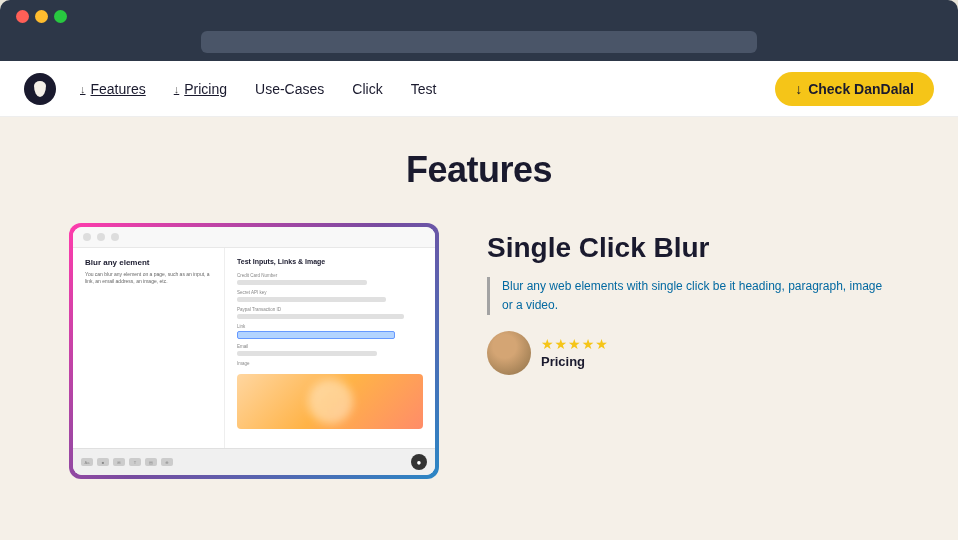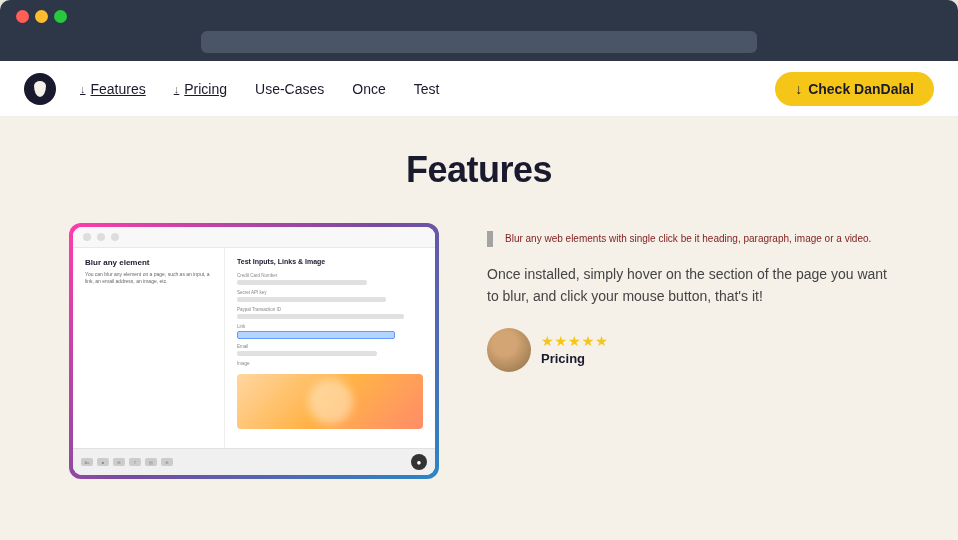--- a/index.html
+++ b/index.html
@@ -311,25 +311,25 @@
 
     .feature-title {
       font-size: 28px;
       font-weight: 700;
       color: #1a1a2e;
       margin-bottom: 12px;
       line-height: 1.2;
     }
 
     .feature-desc {
-      font-size: 10px;
-      color: #7f1d1d;
+      font-size: 12px;
+      color: #0369a1;
       line-height: 1.6;
       margin-bottom: 16px;
-      border-left: 6px solid #a3a3a3;
+      border-left: 3px solid #a3a3a3;
       padding-left: 12px;
     }
 
     .feature-desc2 {
       font-size: 14px;
       color: #444;
       line-height: 1.6;
       margin-bottom: 20px;
     }
 
@@ -406,21 +406,21 @@
           <span>Pricing</span>
         </a>
       </li>
       <li>
         <a class="nav-link">
           <span>Use-Cases</span>
         </a>
       </li>
       <li>
         <a class="nav-link">
-          <span>Once</span>
+          <span>Click</span>
         </a>
       </li>
       <li>
         <a class="nav-link">
           <span>Test</span>
         </a>
       </li>
     </ul>
     <button class="nav-cta">
       <span>↓</span>
@@ -482,22 +482,22 @@
             <div class="demo-toolbar-icon">⊕</div>
             <div class="demo-toolbar-spacer"></div>
             <div class="demo-toolbar-btn">
               <span style="color:#fff;font-size:8px;">●</span>
             </div>
           </div>
         </div>
       </div>
 
       <div class="feature-text">
+        <h2 class="feature-title">Single Click Blur</h2>
         <p class="feature-desc">Blur any web elements with single click be it heading, paragraph, image or a video.</p>
-        <p class="feature-desc2">Once installed, simply hover on the section of the page you want to blur, and click your mouse button, that's it!</p>
         <div class="testimonial">
           <div class="testimonial-avatar">
             <div class="avatar-face"></div>
           </div>
           <div class="testimonial-info">
             <span class="testimonial-stars">★★★★★</span>
             <span class="testimonial-name">Pricing</span>
           </div>
         </div>
       </div>

